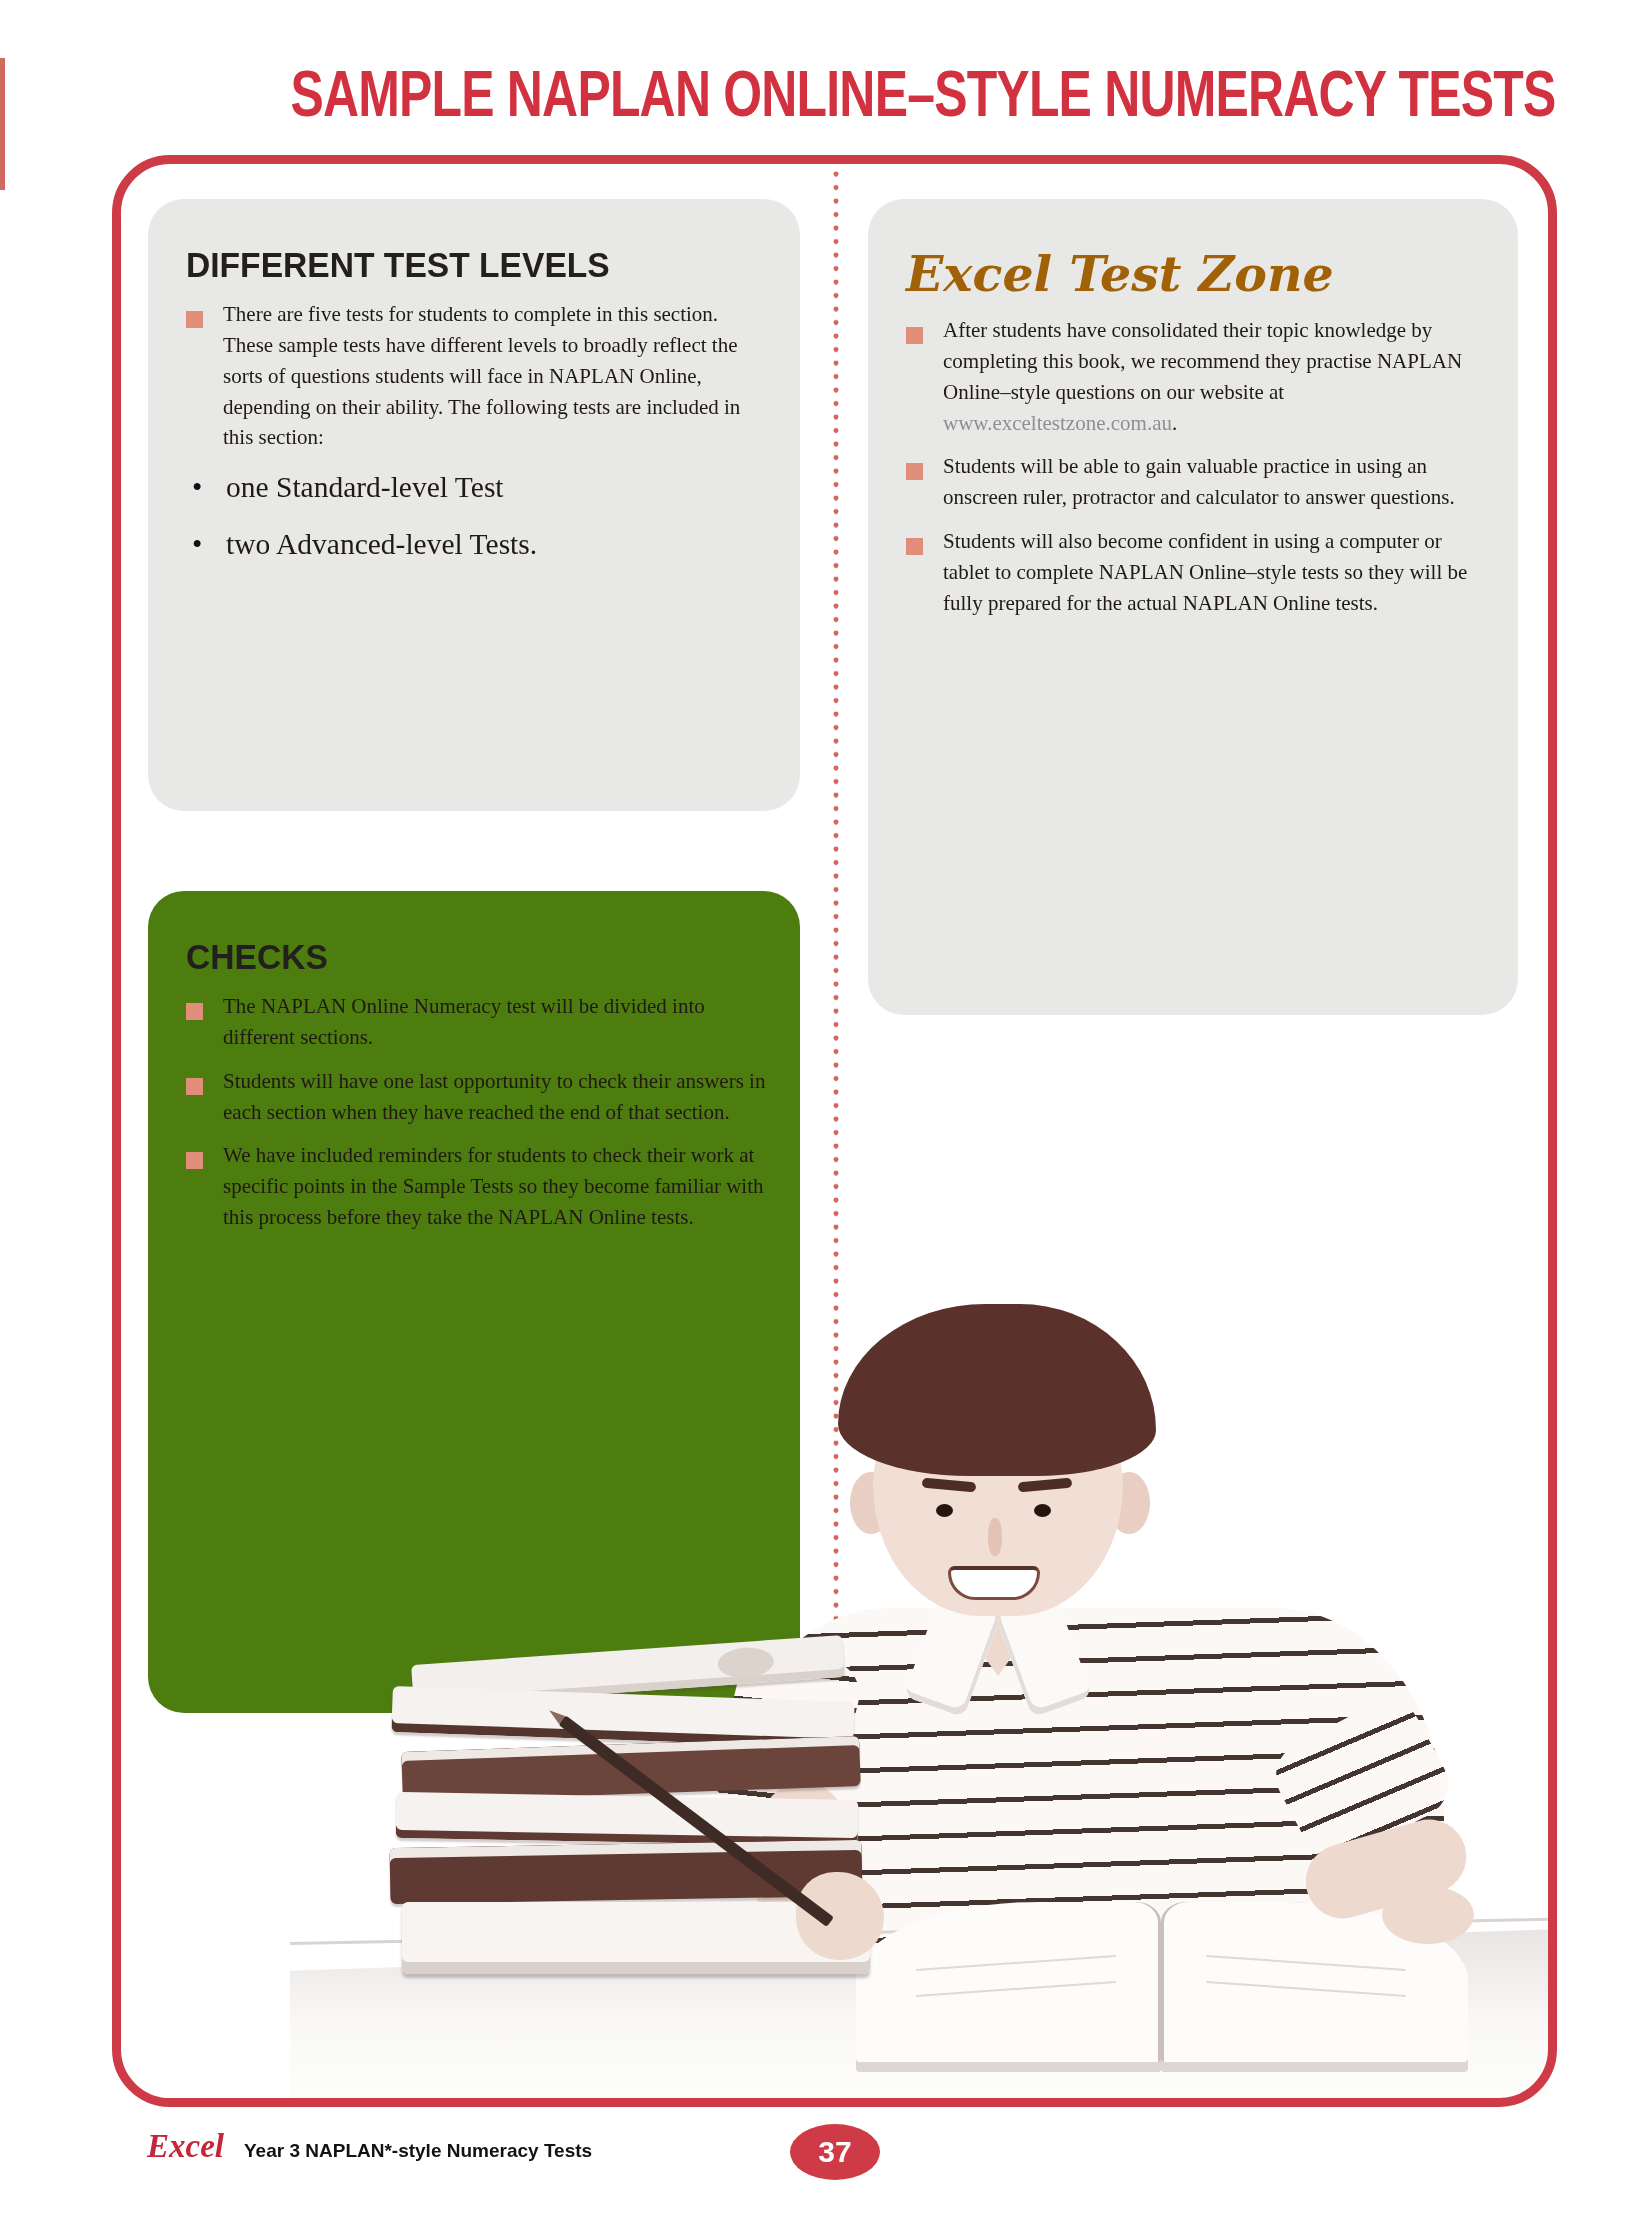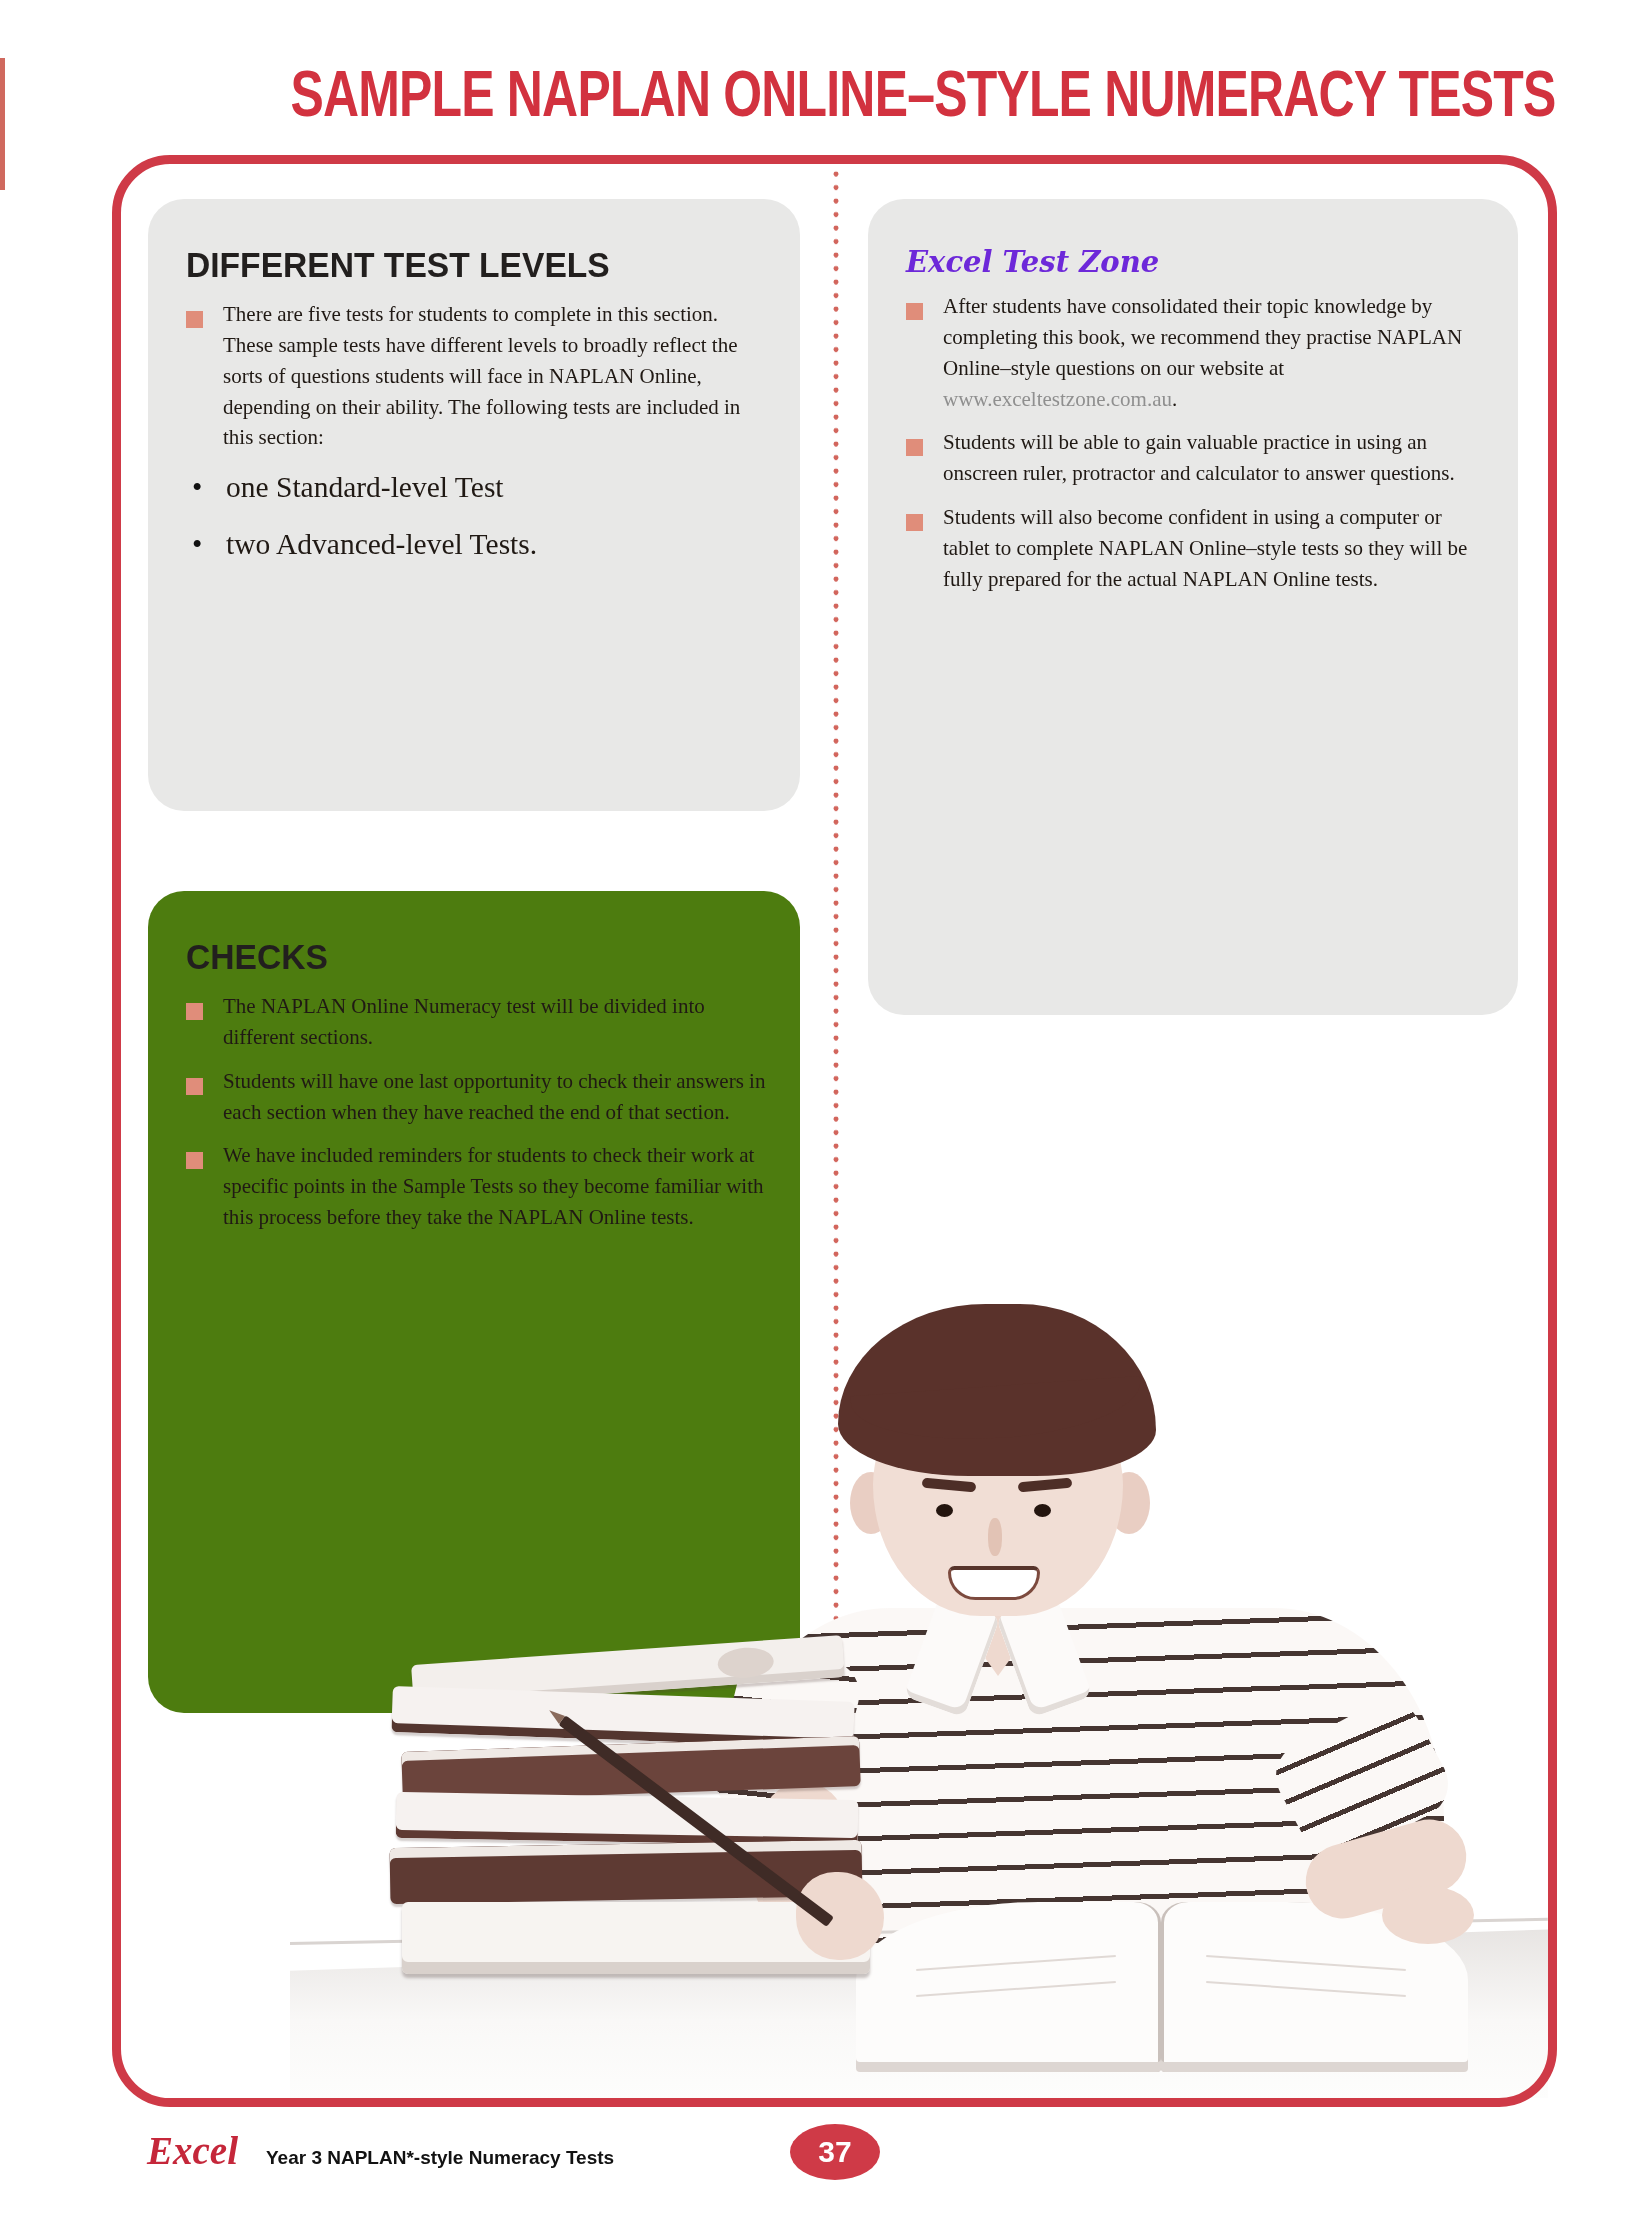--- a/index.html
+++ b/index.html
@@ -25,21 +25,21 @@
   .box{position:absolute;box-sizing:border-box;border-radius:36px;padding:46px 30px 30px 38px;z-index:2;}
   .box-gray{background:#e8e8e7;}
   .box-pink{background:#4d7c0f;}
   .box-levels{left:148px;top:199px;width:652px;height:612px;}
   .box-checks{left:148px;top:891px;width:652px;height:822px;}
   .box-zone{left:868px;top:199px;width:650px;height:816px;}
 
   .h-sans{font-family:"Liberation Sans", sans-serif;font-weight:bold;font-size:35px;color:#221f1e;
       letter-spacing:0px;margin:0 0 14px 0;transform:scaleX(0.96);transform-origin:left;white-space:nowrap;}
   .h-serif{font-family:"DejaVu Serif","Liberation Serif",serif;font-weight:bold;font-style:italic;
-      font-size:29px;color:#6d28d9;margin:0 0 12px 0;white-space:nowrap;}
+      font-size:49px;color:#a16207;margin:0 0 12px 0;white-space:nowrap;}
 
   .bullet{display:flex;align-items:flex-start;margin:0 0 13px 0;}
   .sq{flex:0 0 auto;width:17px;height:17px;background:#e08d7a;margin:12px 20px 0 0;}
   .btxt{margin:0;font-size:21px;line-height:1.47;color:#201914;}
   .sub{display:flex;align-items:flex-start;margin:8px 0 13px 6px;}
   .sub .dot{flex:0 0 auto;width:34px;font-size:29.5px;line-height:1.47;color:#121212;}
   .sub .dot::before{content:"\2022";}
   .sub p{margin:0;font-size:29.5px;line-height:1.47;}
   .link-gray{color:#8f8f8f;}
 
@@ -117,21 +117,21 @@
       border-radius:8% 60% 4px 4px / 12% 46% 4px 4px;box-shadow:inset 0 -10px 0 #ddd6d2,inset 3px 0 0 #c9c0bb;}
   .openbook .line{position:absolute;width:200px;height:2px;background:#e0d9d5;}
   .l1{left:60px;top:70px;transform:rotate(-4deg);}
   .l2{left:60px;top:96px;transform:rotate(-4deg);}
   .l3{left:350px;top:70px;transform:rotate(4deg);}
   .l4{left:350px;top:96px;transform:rotate(4deg);}
 
   
   .footer{position:absolute;left:147px;top:2128px;display:flex;align-items:baseline;z-index:4;}
   .footer .brand{font-family:"Liberation Serif",serif;font-weight:bold;font-style:italic;
-      font-size:39px;color:#c5273a;margin-right:28px;}
+      font-size:33px;color:#c5273a;margin-right:20px;}
   .footer .ftext{font-family:"Liberation Sans",sans-serif;font-weight:bold;font-size:19px;color:#121212;}
   .pagenum{position:absolute;left:790px;top:2124px;width:90px;height:56px;background:#cf3a47;
       border-radius:50%;display:flex;align-items:center;justify-content:center;z-index:4;
       font-family:"Liberation Sans",sans-serif;font-weight:bold;font-size:30px;color:#ffffff;}
 </style>
 </head>
 <body>
 
 <div class="left-strip"></div>
 

